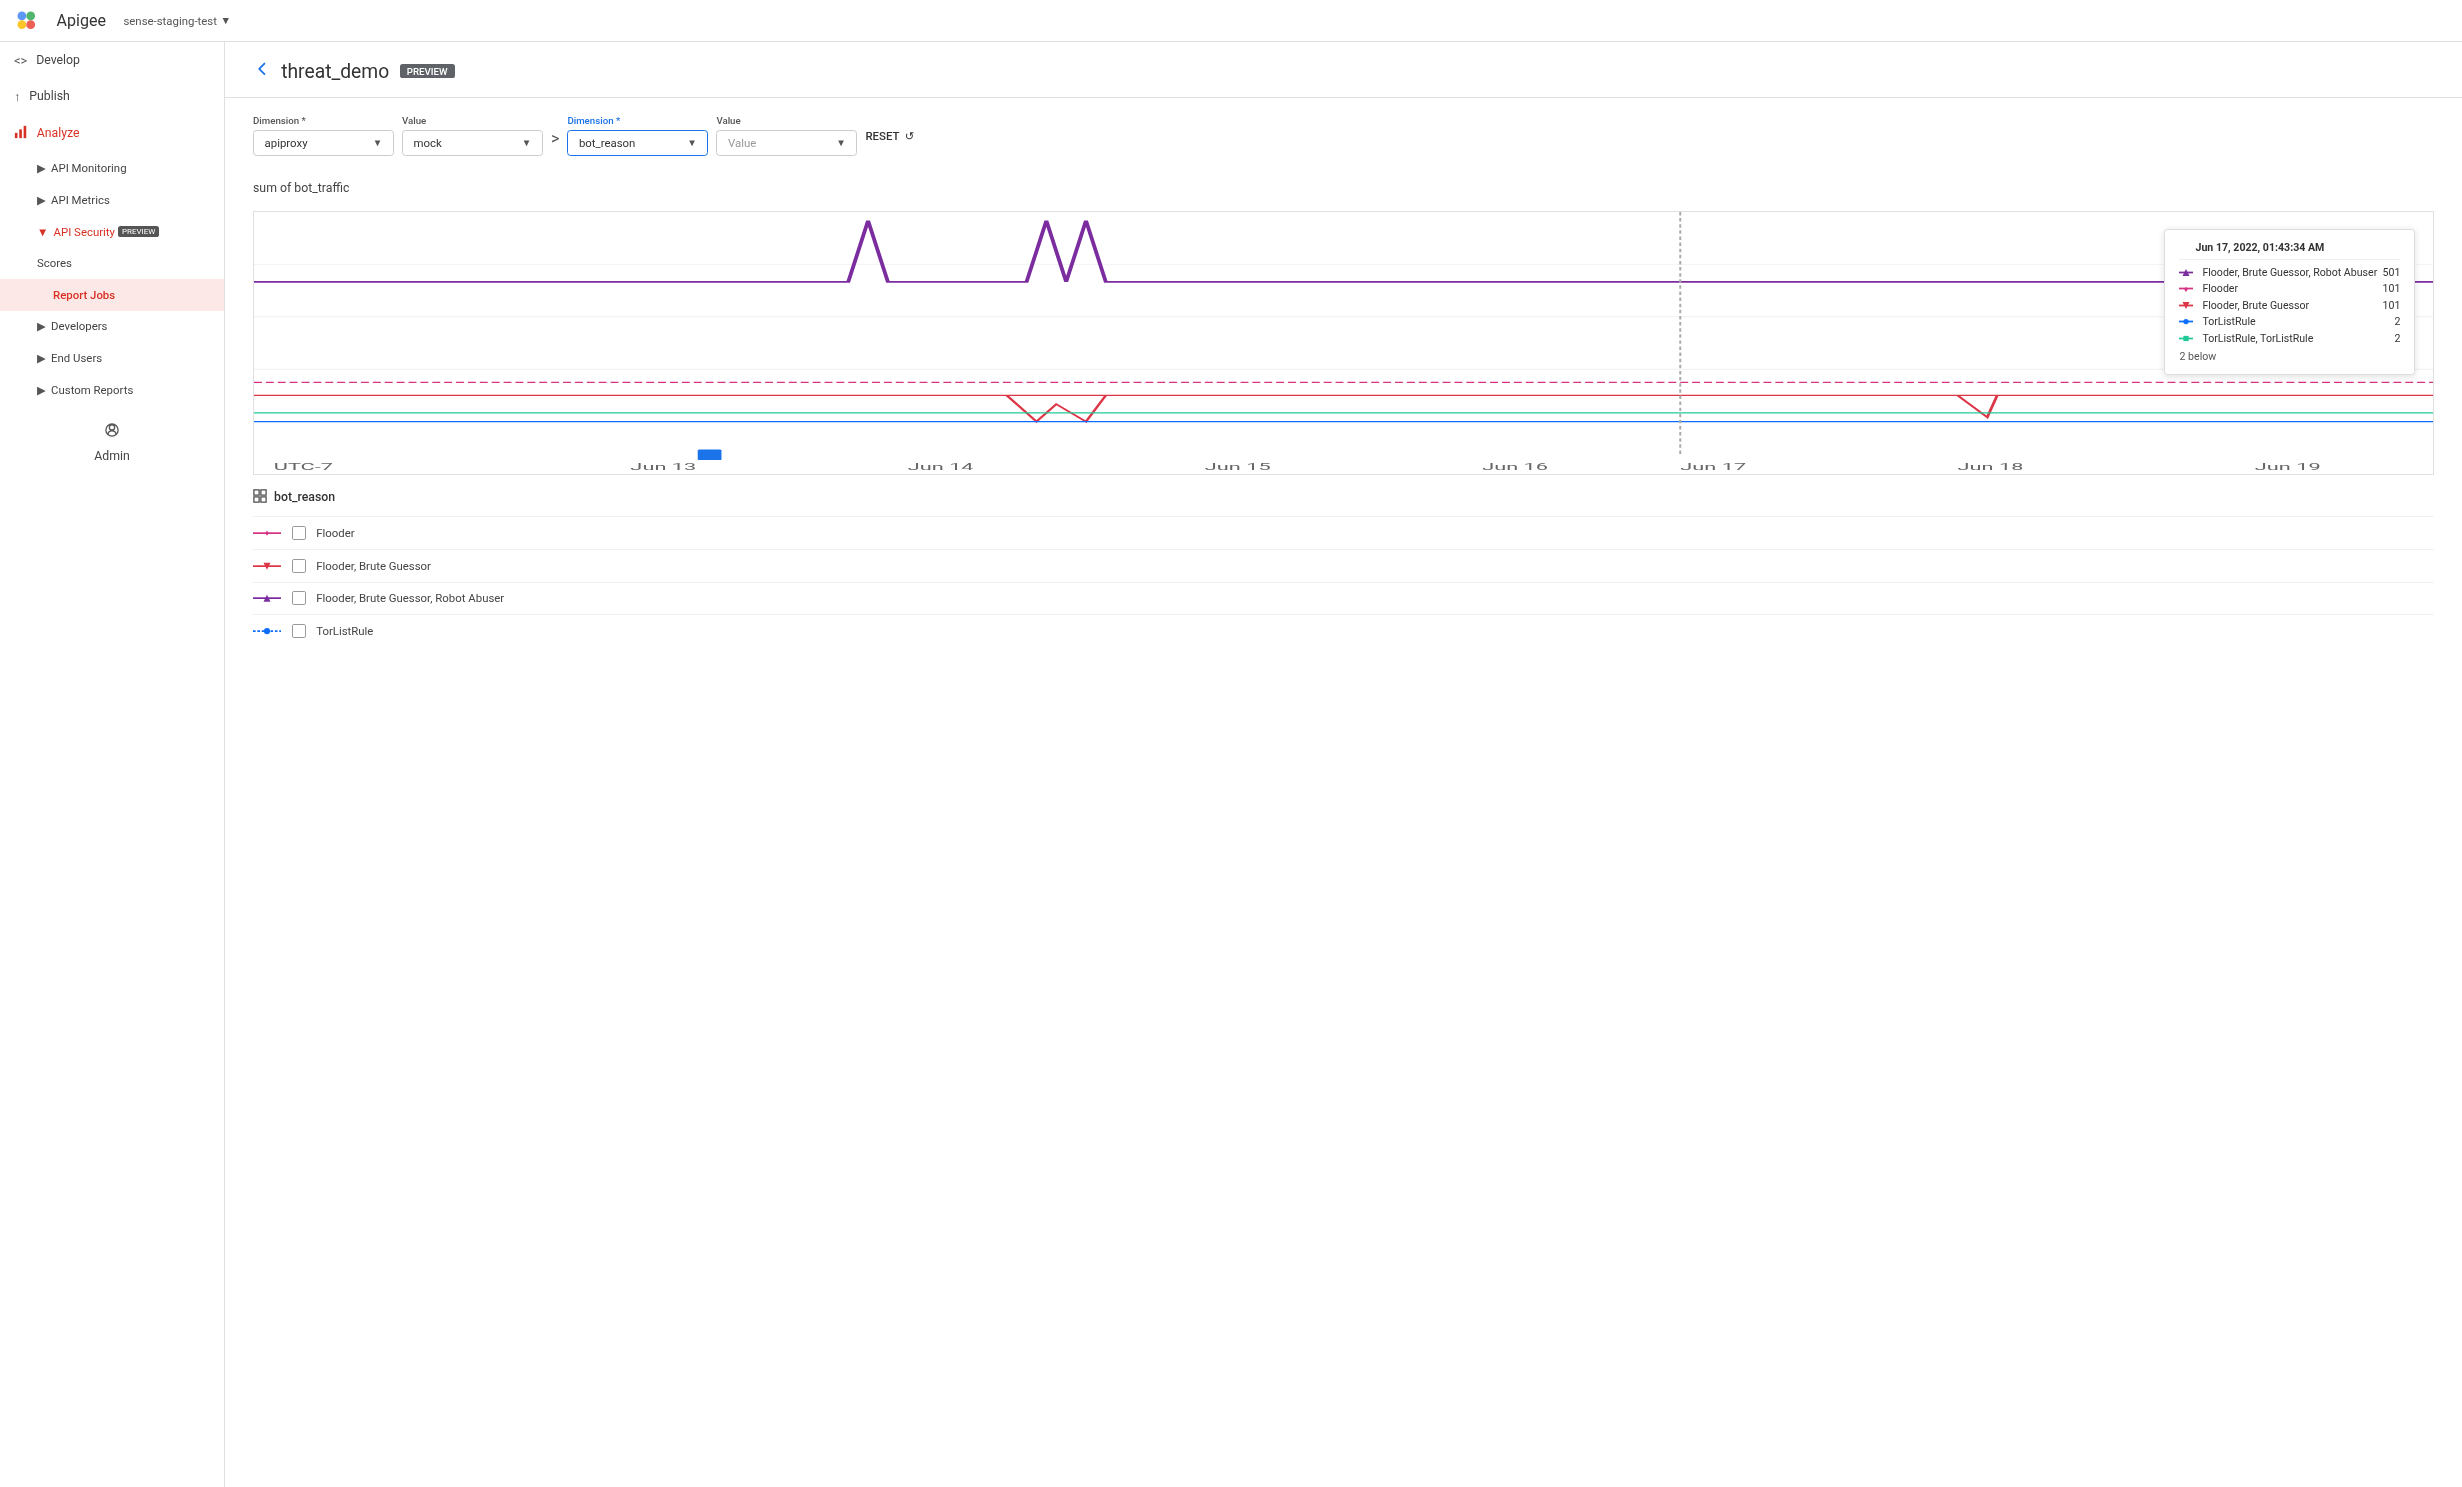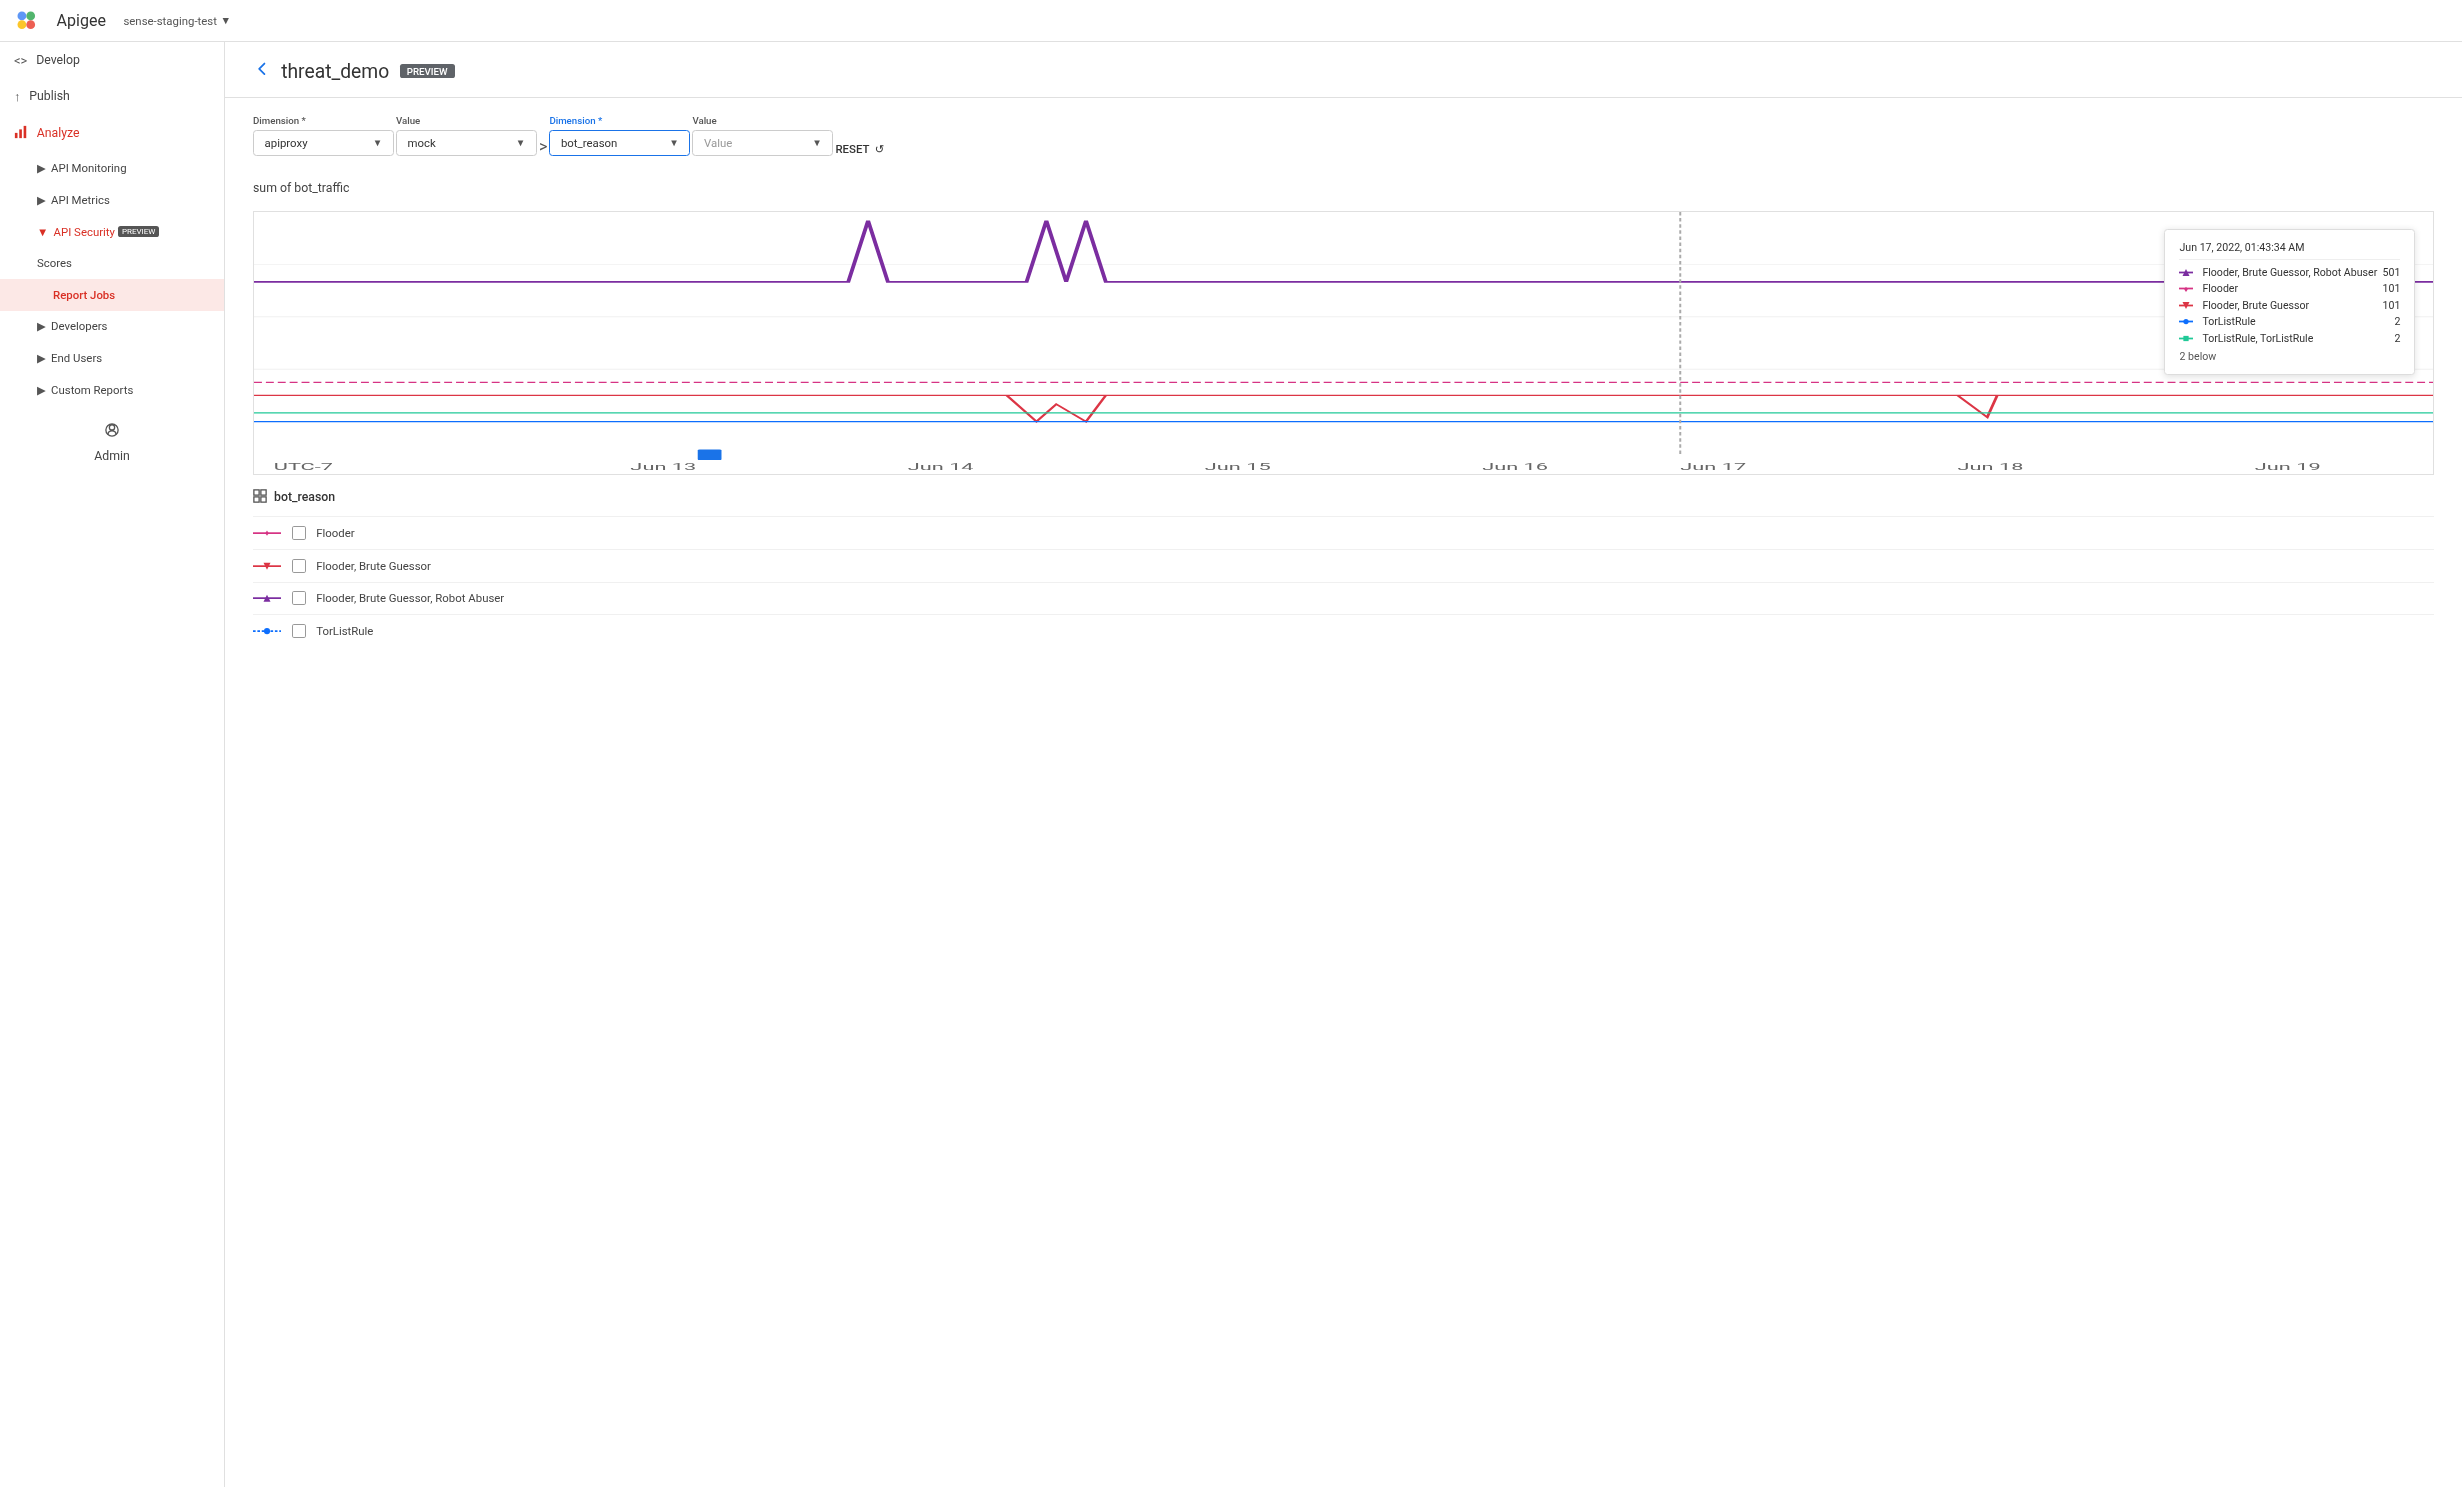--- a/index.html
+++ b/index.html
@@ -47,21 +47,21 @@
     }
     .back-btn { color: #1a73e8; cursor: pointer; font-size: 16px; }
     .page-title { font-size: 19.3px; font-weight: 400; color: #333; }
     .preview-badge {
       background: #5f6368; color: #fff; font-size: 9.7px;
       padding: 1.8px 7px; border-radius: 2.6px; font-weight: 500;
     }
 
     
     .filter-bar {
-      display: flex; align-items: flex-end; gap: 2px;
+      display: flex; align-items: flex-start; gap: 8px;
       padding: 17.6px 28px; flex-wrap: wrap;
     }
     .filter-group { display: flex; flex-direction: column; gap: 3.5px; }
     .filter-label {
       font-size: 9.7px; color: #1a73e8; font-weight: 500;
     }
     .filter-label.gray { color: #555; }
     .filter-select {
       display: flex; align-items: center; gap: 7px;
       border: 0.9px solid #ccc; border-radius: 3.5px;
@@ -86,21 +86,21 @@
     }
     .chart-svg { width: 100%; height: 100%; }
 
     
     .chart-tooltip {
       position: absolute; top: 17.6px; right: 17.6px;
       background: #fff; border: 0.9px solid #ddd; border-radius: 3.5px;
       padding: 10.6px 14px; font-size: 10.6px; min-width: 229px;
       box-shadow: 0 1.8px 7px rgba(0,0,0,0.12);
     }
-    .tooltip-date { font-size: 10.6px; color: #333; font-weight: 400; margin-bottom: 5.3px; }
+    .tooltip-date { font-size: 10.6px; color: #333; font-weight: 700; margin-bottom: 5.3px; margin-left: 16px; }
     .tooltip-separator { border: none; border-top: 0.9px solid #eee; margin: 3.5px 0; }
     .tooltip-row {
       display: flex; align-items: center; gap: 5.3px;
       padding: 1.8px 0; font-size: 10.6px;
     }
     .tooltip-row .t-label { flex: 1; color: #333; }
     .tooltip-row .t-value { color: #333; font-weight: 400; text-align: right; }
     .tooltip-below { font-size: 10.6px; color: #555; margin-top: 3.5px; }
 
     

